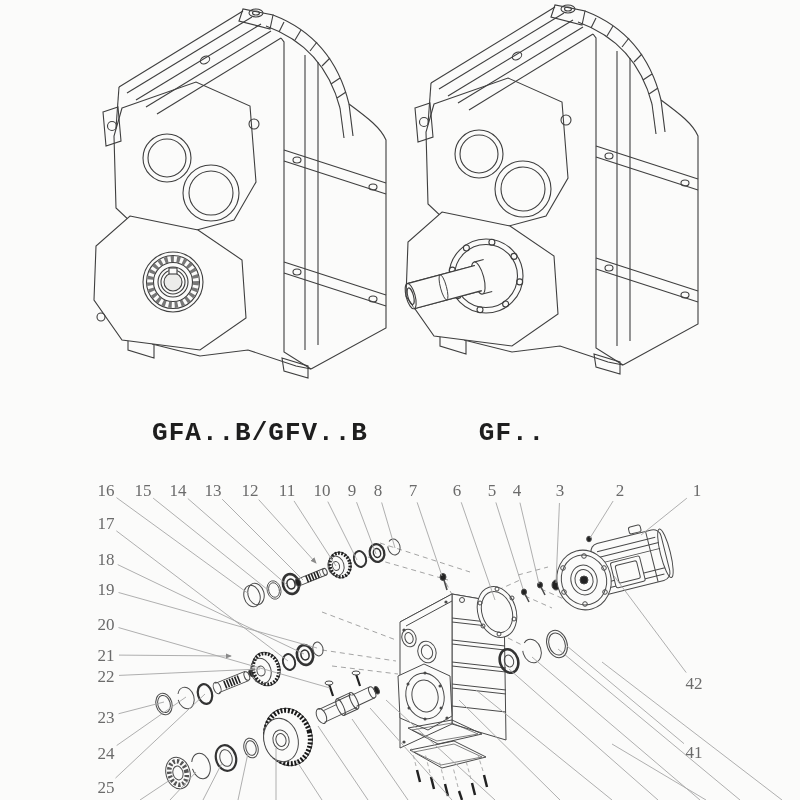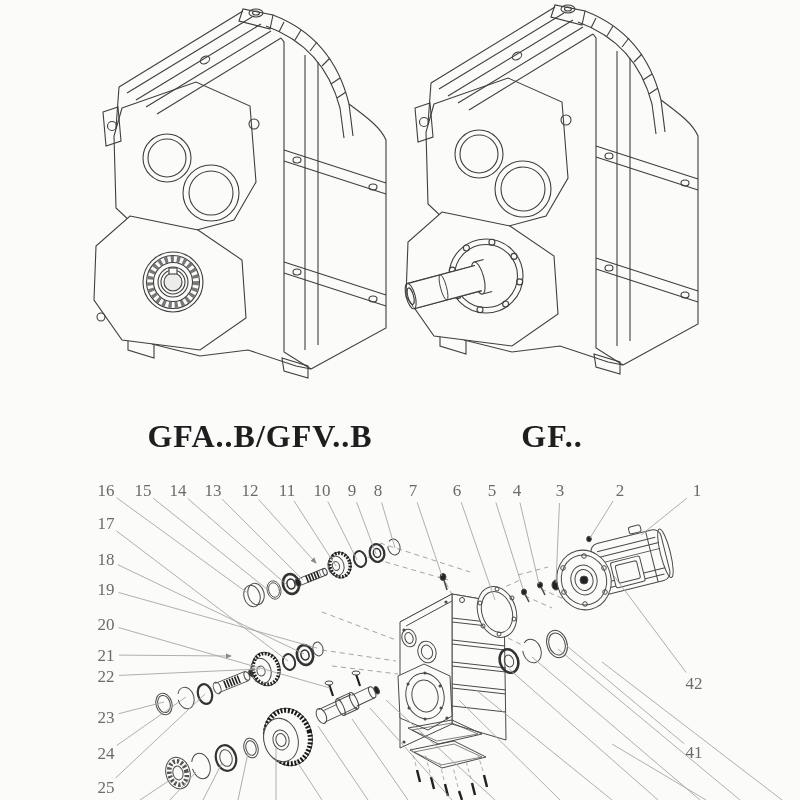--- a/index.html
+++ b/index.html
@@ -1,24 +1,24 @@
 <!DOCTYPE html>
 <html><head>
 <meta charset="utf-8">
 <style>
   html,body{margin:0;padding:0;}
   body{width:800px;height:800px;background:#fbfbfa;overflow:hidden;
        font-family:"Liberation Serif","DejaVu Serif",serif;}
   .page{position:relative;width:800px;height:800px;background:#fbfbfa;}
   svg{position:absolute;left:0;top:0;}
   .model-label{position:absolute;transform:translateX(-50%);
-       font-weight:bold;font-size:32px;letter-spacing:1px;color:#1e1e1e;
-       font-family:Liberation Serif, serif;white-space:nowrap;}
+       font-weight:bold;font-size:26px;letter-spacing:1px;color:#1e1e1e;
+       font-family:Liberation Mono, monospace;white-space:nowrap;}
   .label-left{left:260px;top:418px;}
-  .label-right{left:552px;top:418px;}
+  .label-right{left:512px;top:418px;}
 </style>
 </head>
 <body>
 
 <div class="page">
 
 <svg width="800" height="800" viewBox="0 0 800 800">
   <defs>
     <marker id="arr" markerWidth="8" markerHeight="8" refX="6" refY="3" orient="auto">
       <path d="M0,0 L7,3 L0,6 Z" fill="#8a8a8a"></path>

